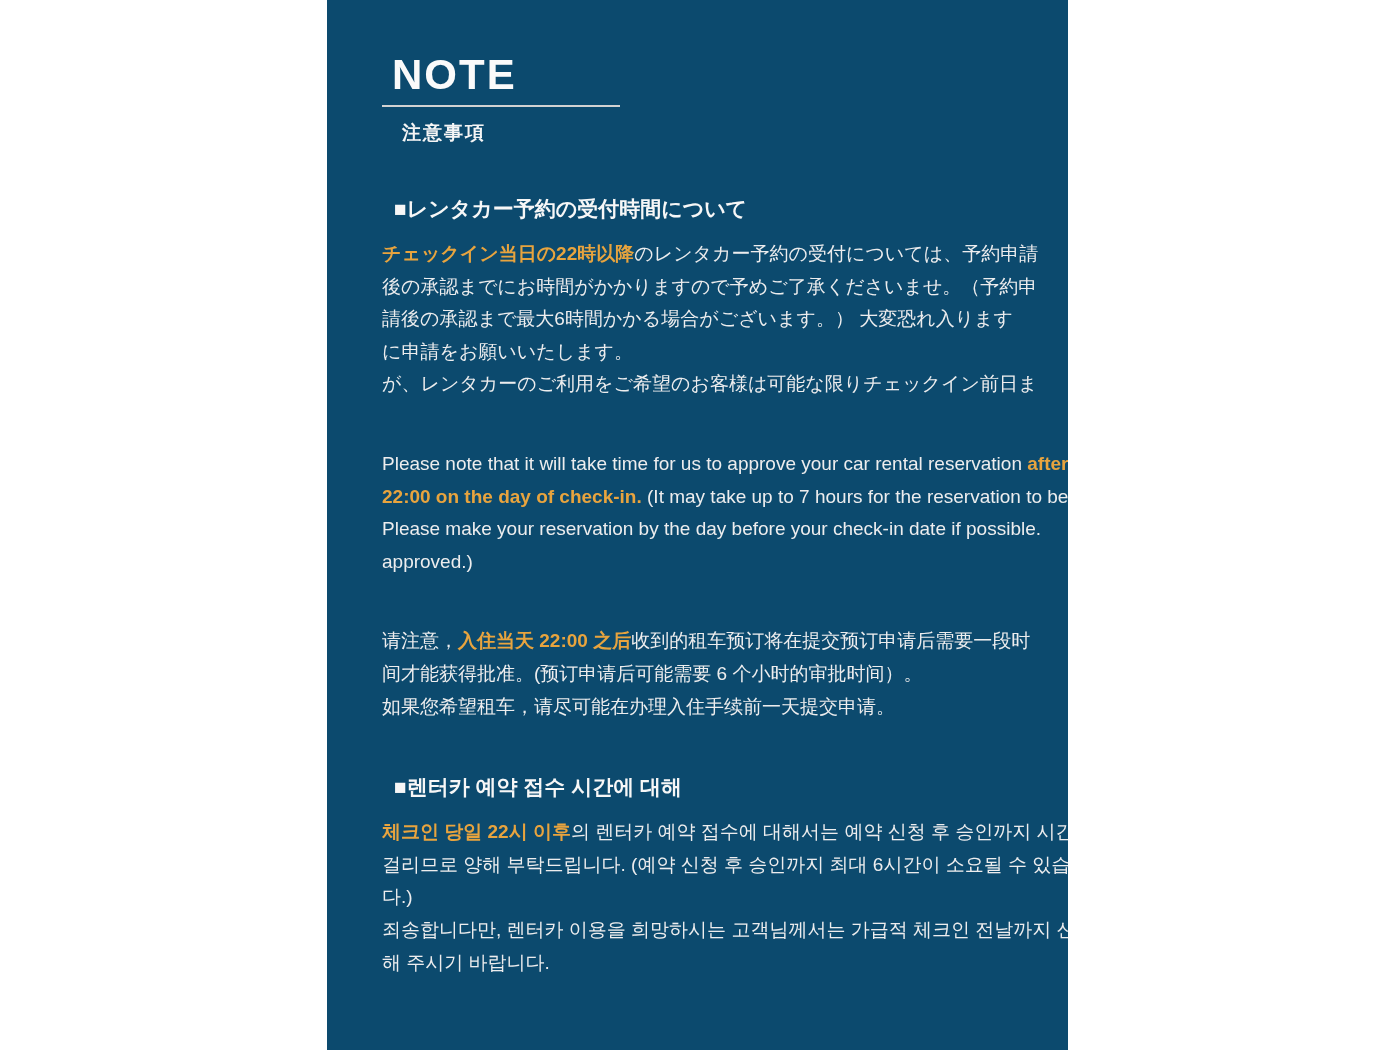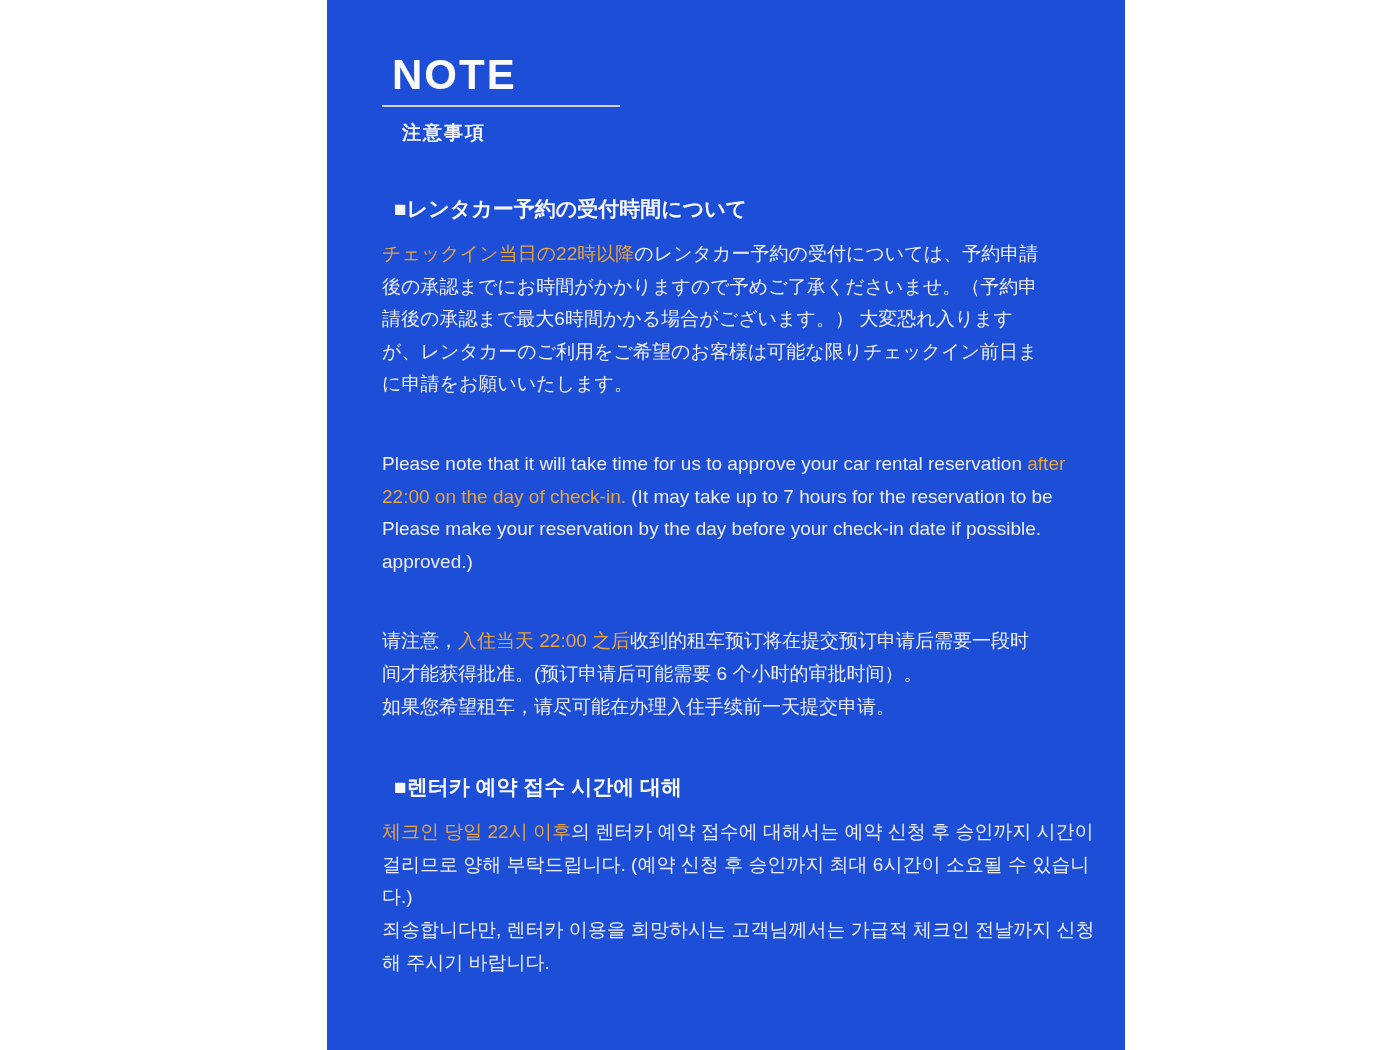--- a/index.html
+++ b/index.html
@@ -6,22 +6,22 @@
   body {
     width: 1400px; height: 1050px;
     background: #ffffff;
     font-family: "Liberation Sans", "DejaVu Sans", sans-serif;
     overflow: hidden;
     position: relative;
   }
   .panel {
     position: absolute;
     left: 327px; top: 0;
-    width: 798px; height: 1050px;
-    background: #1d4ed8;
+    width: 741px; height: 1050px;
+    background: #0c4a6e;
     overflow: hidden;
   }
   .content { padding: 54px 52px 0 55px; }
 
   .title {
     font-size: 42px;
     font-weight: 700;
     letter-spacing: 2px;
     color: #FAFAFA;
     line-height: 1;
@@ -53,21 +53,21 @@
   }
   .ln {
     margin: 0;
     font-size: 19px;
     line-height: 32.6px;
     color: #EDEDEE;
     white-space: nowrap;
   }
   .accent {
     color: #E8A43E;
-    font-weight: 400;
+    font-weight: 700;
     text-align: right;
   }
 </style>
 </head>
 <body>
 
 <div class="panel">
   <div class="content">
 
     <header>
@@ -76,22 +76,22 @@
       <div class="subtitle">注意事項</div>
     </header>
 
     <main>
 
       <section>
         <h2>■レンタカー予約の受付時間について</h2>
         <p class="ln"><span class="seg"></span><span class="seg accent">チェックイン当日の22時以降</span><span class="seg">のレンタカー予約の受付については、予約申請</span></p>
         <p class="ln"><span class="seg">後の承認までにお時間がかかりますので予めご了承くださいませ。（予約申</span><span class="seg accent"></span><span class="seg"></span></p>
         <p class="ln"><span class="seg">請後の承認まで最大6時間かかる場合がございます。） 大変恐れ入ります</span><span class="seg accent"></span><span class="seg"></span></p>
+        <p class="ln"><span class="seg">に申請をお願いいたします。</span><span class="seg accent"></span><span class="seg"></span></p>
         <p class="ln"><span class="seg">が、レンタカーのご利用をご希望のお客様は可能な限りチェックイン前日ま</span><span class="seg accent"></span><span class="seg"></span></p>
-        <p class="ln"><span class="seg">に申請をお願いいたします。</span><span class="seg accent"></span><span class="seg"></span></p>
       </section>
 
       <section>
         <p class="ln"><span class="seg">Please note that it will take time for us to approve your car rental reservation </span><span class="seg accent">after</span><span class="seg"></span></p>
         <p class="ln"><span class="seg"></span><span class="seg accent">22:00 on the day of check-in.</span><span class="seg"> (It may take up to 7 hours for the reservation to be</span></p>
         <p class="ln"><span class="seg">Please make your reservation by the day before your check-in date if possible.</span><span class="seg accent"></span><span class="seg"></span></p>
         <p class="ln"><span class="seg">approved.)</span><span class="seg accent"></span><span class="seg"></span></p>
       </section>
 
       <section>

